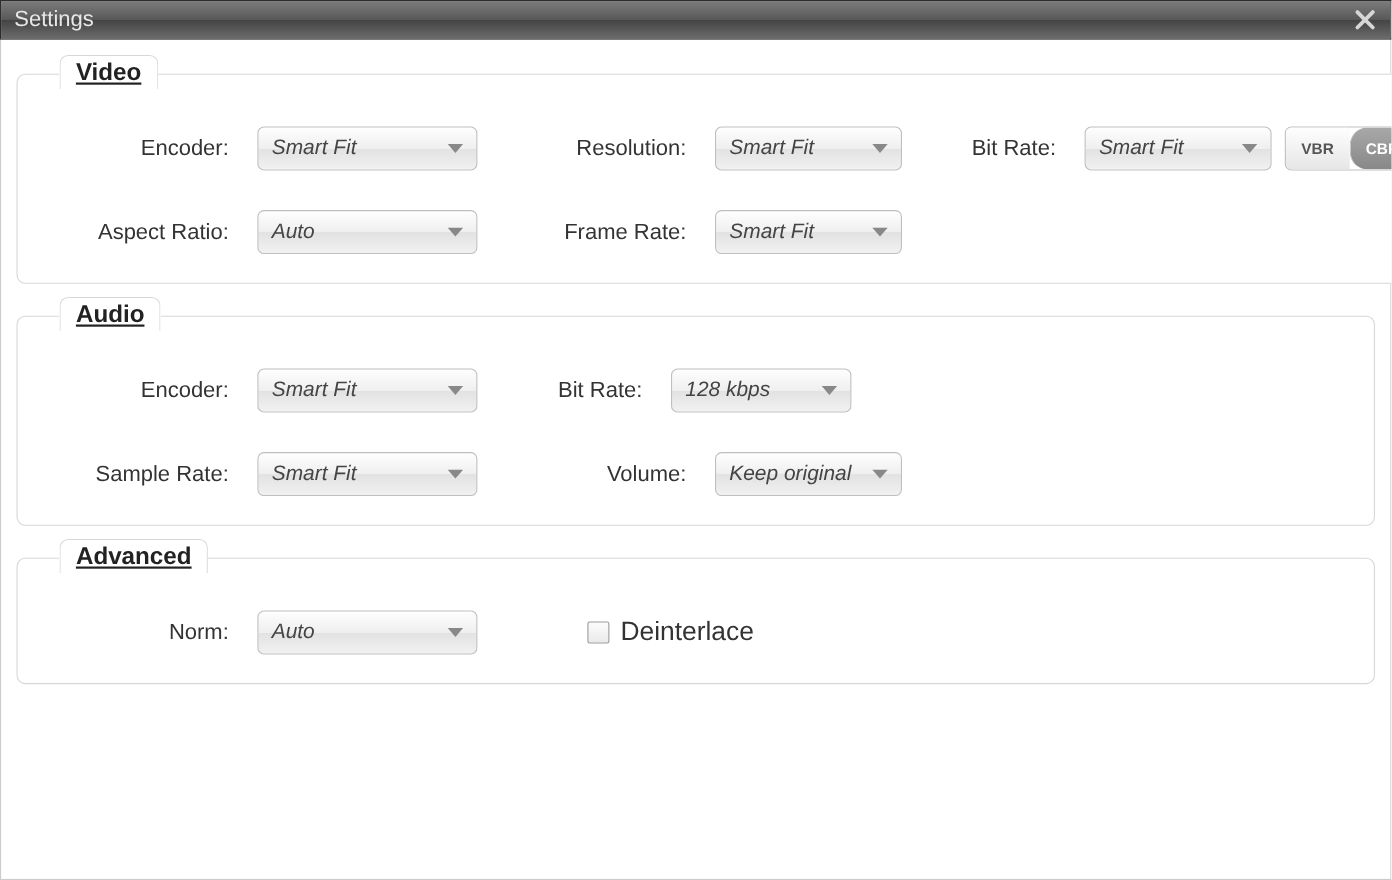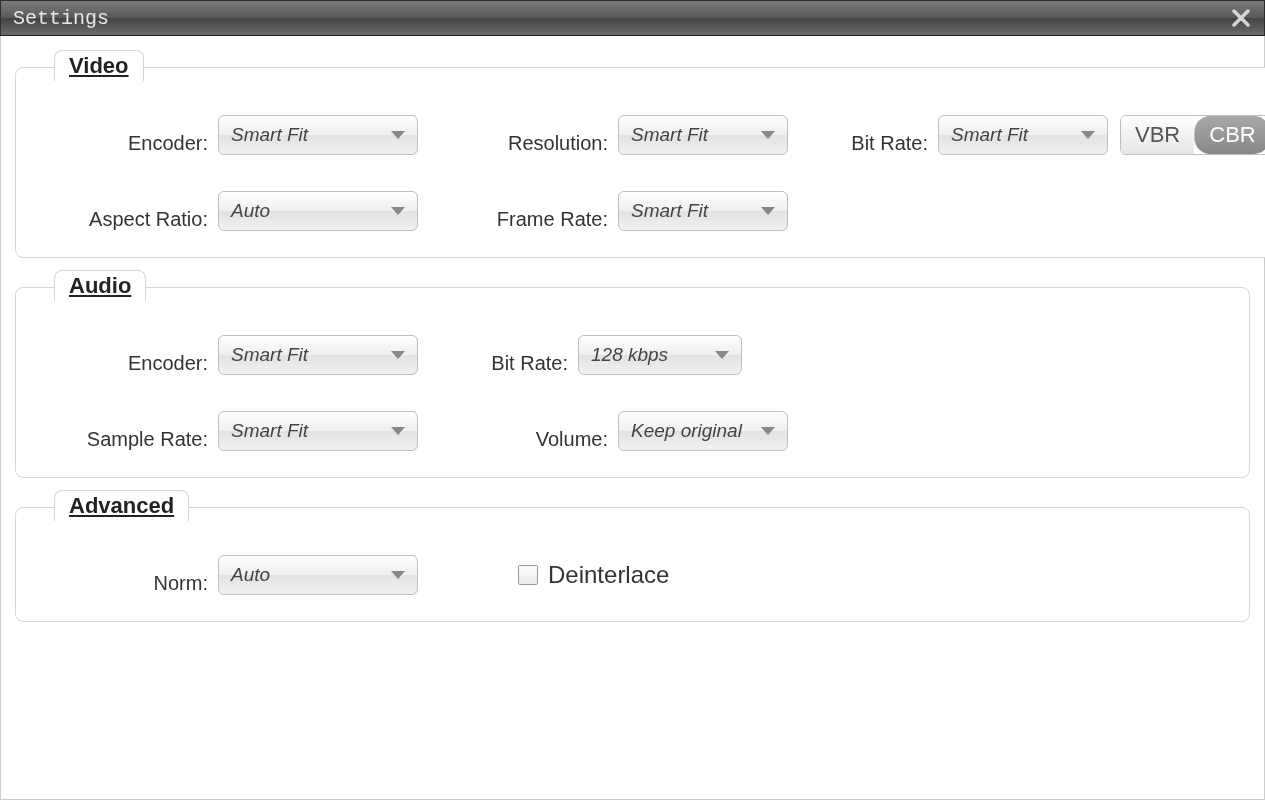--- a/index.html
+++ b/index.html
@@ -15,21 +15,20 @@
     position: relative;
     height: 36px;
     background: linear-gradient(to bottom, #7c7c7c 0%, #585858 50%, #444 51%, #6b6b6b 100%);
     border: 1px solid #2d2d2d;
     border-bottom: 1px solid #222;
     display: flex;
     align-items: center;
     padding: 0 12px;
     color: #e8e8e8;
     font-size: 20px;
-    font-family: Liberation Mono, monospace;
   }
   .titlebar .close {
     position: absolute;
     right: 10px; top: 50%;
     transform: translateY(-50%);
     width: 26px; height: 26px;
     display: flex; align-items: center; justify-content: center;
     color: #d6d6d6;
     font-size: 26px;
     font-weight: bold;
@@ -67,22 +66,22 @@
   }
   .row {
     display: flex;
     align-items: center;
     gap: 0;
     margin-bottom: 36px;
   }
   .row:last-child { margin-bottom: 0; }
   .field {
     display: flex;
-    align-items: flex-end;
-    gap: 10px;
+    align-items: center;
+    gap: 26px;
   }
   .field label {
     text-align: right;
     color: #333;
     font-size: 20px;
   }
   .label-col-1 { width: 170px; }
   .label-col-2 { width: 150px; }
   .label-col-3 { width: 110px; }
   .col-gap-1 { margin-right: 40px; }
@@ -118,22 +117,22 @@
   .seg {
     display: inline-flex;
     height: 40px;
     border: 1px solid #bfbfbf;
     border-radius: 6px;
     overflow: hidden;
   }
   .seg button {
     border: none;
     padding: 0 14px;
-    font-size: 22px;
-    font-weight: normal;
+    font-size: 14px;
+    font-weight: bold;
     cursor: pointer;
     background: linear-gradient(to bottom, #fefefe 0%, #e6e6e6 100%);
     color: #555;
   }
   .seg button.active {
     background: linear-gradient(to bottom, #a8a8a8 0%, #888888 100%);
     color: #fff;
   }
   .seg button + button { border-left: 1px solid #bfbfbf; border-radius: 16px; }
 

